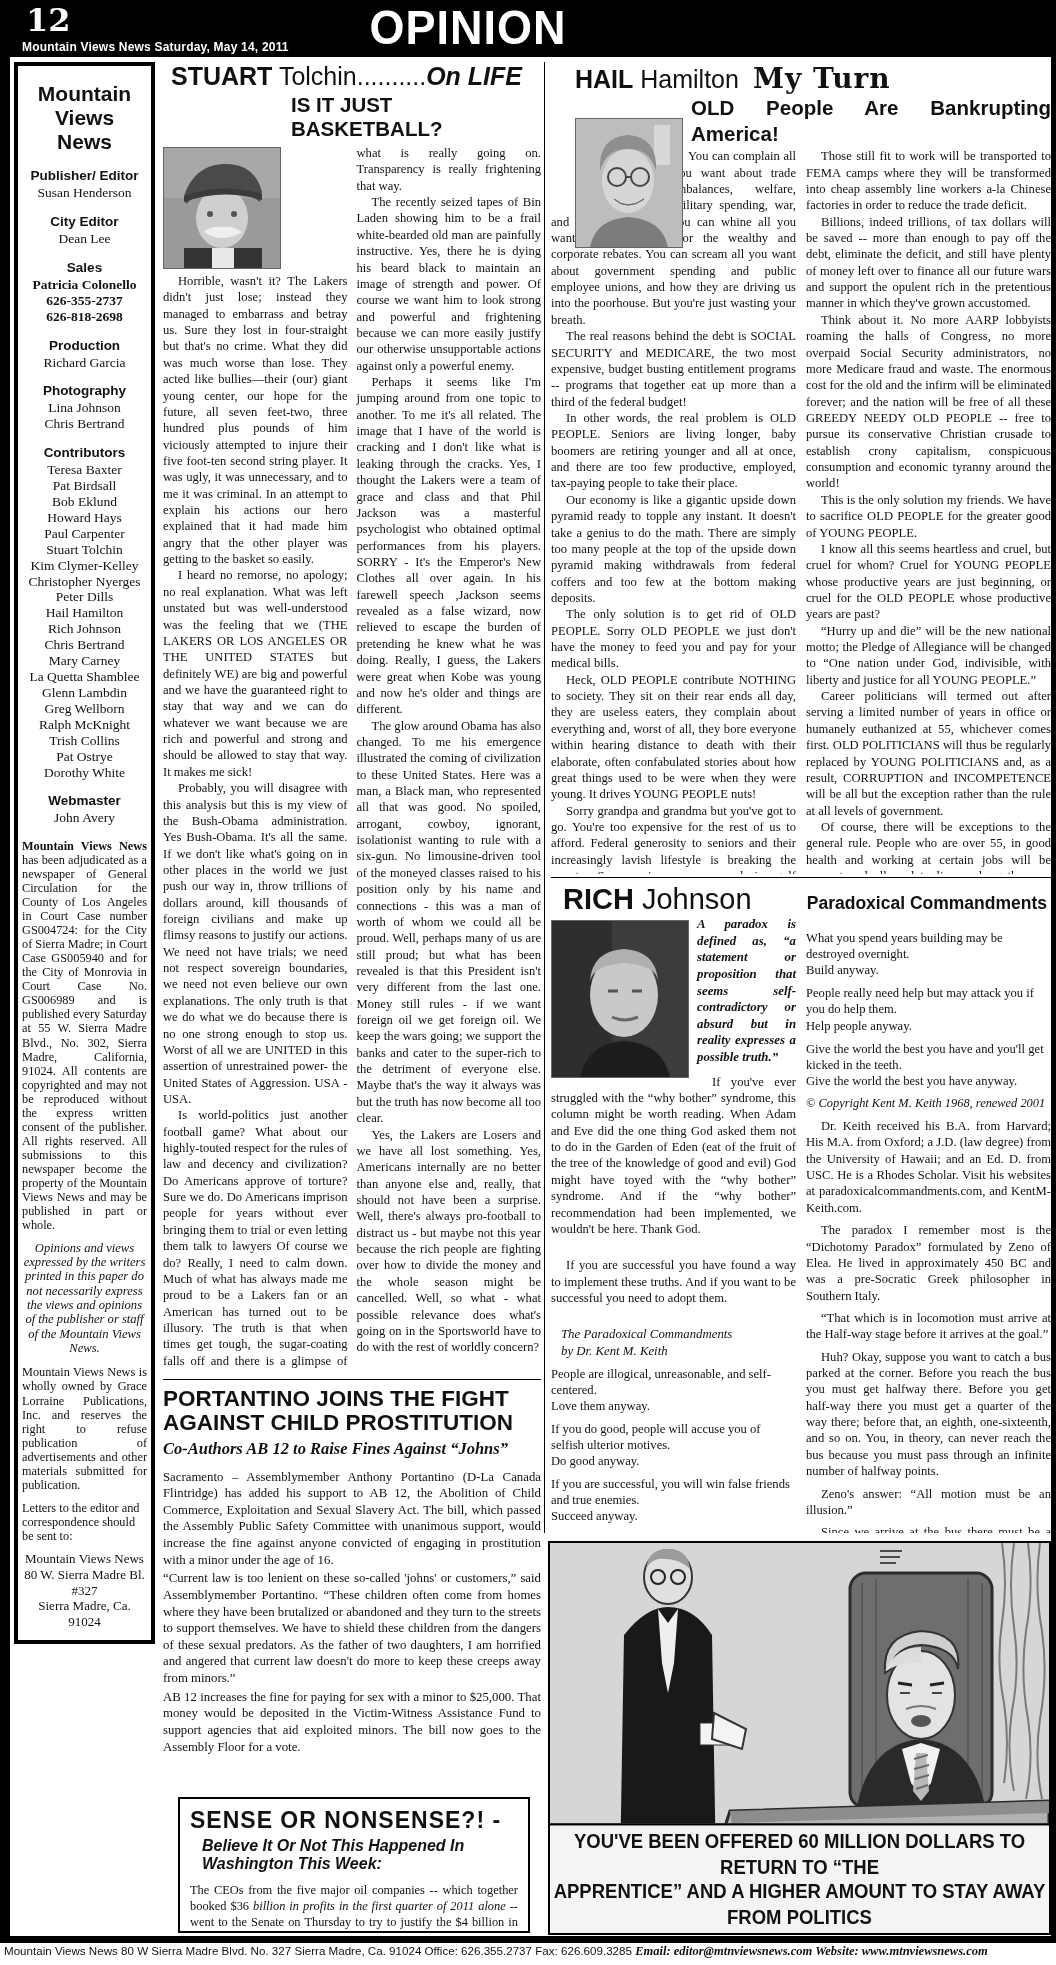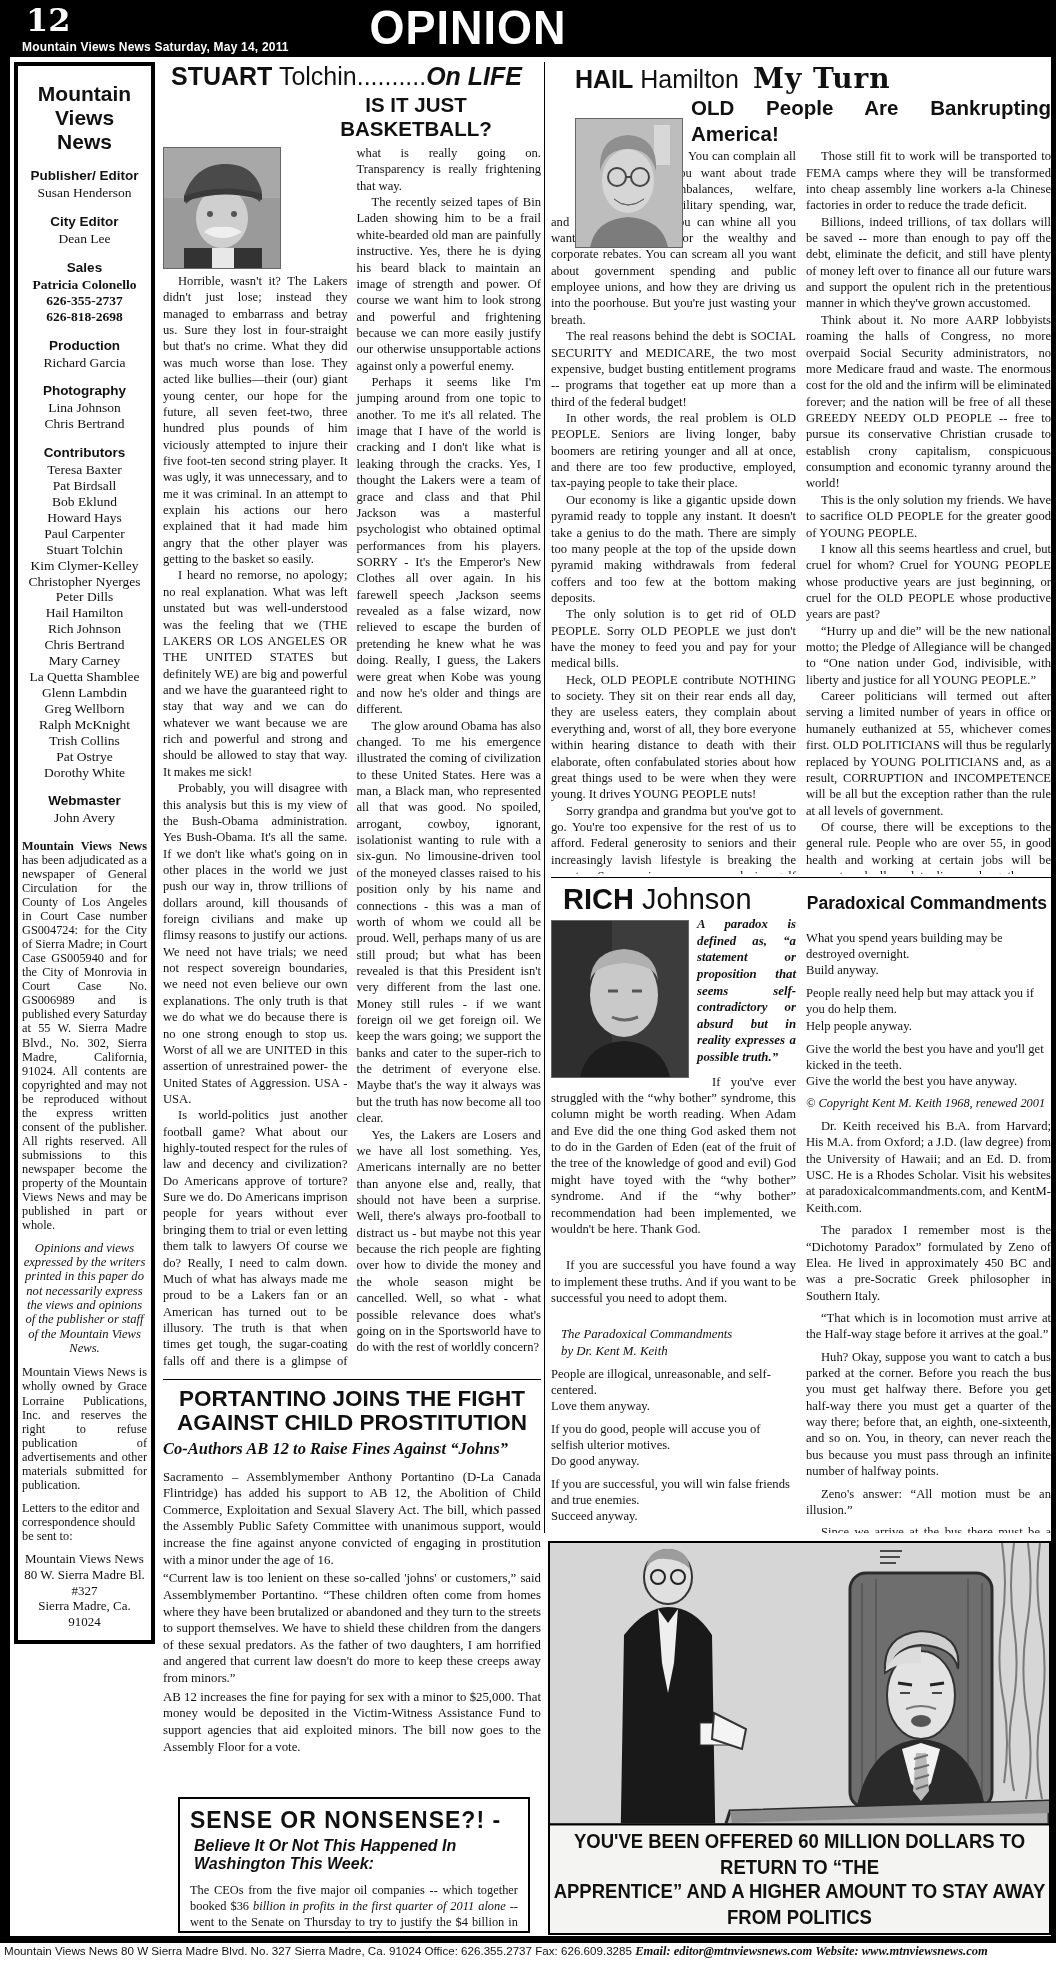--- a/index.html
+++ b/index.html
@@ -36,42 +36,42 @@
   .mission { margin-top:11px; background:#d4d4d4; border:2px solid #999; padding:6px 3px;
              font-family:"Liberation Sans", sans-serif; font-size:12.8px; line-height:1.22; }
   .mission .mh { font-size:13px; }
   .mission .mh b { font-size:13.5px; }
 
   
   .bp { font-size:12.6px; line-height:1.3; text-align:justify; }
   .ind { text-indent:15px; }
   .kick { font-family:"Liberation Sans", sans-serif; font-size:25px; white-space:nowrap; }
   .kick b { font-weight:bold; }
-  .headline { font-family:"Liberation Sans", sans-serif; font-weight:bold;text-align:center; }
+  .headline { font-family:"Liberation Sans", sans-serif; font-weight:bold; }
 
   
   .stuart { position:absolute; left:153px; top:5px; width:378px; height:1316px; overflow:hidden; }
   .stuart .kick { margin-left:8px; }
   .kick-ser { font-style:italic; font-weight:bold; }
   .stuart .headline { font-size:20.5px; margin:2px 0 4px 128px; }
   .stuart-body { column-count:2; column-gap:9px; }
   .stuart-photo { float:left; width:118px; height:122px; margin:2px 6px 4px 0; }
   .stuart-rule { position:absolute; left:153px; top:1322px; width:378px; border-top:1.5px solid #000; }
 
   
   .porta { position:absolute; left:153px; top:1330px; width:378px; height:404px; overflow:hidden; }
   .porta .headline { font-size:22.5px; line-height:1.08; }
   .porta-sub { font-weight:bold; font-style:italic; font-size:16.5px; line-height:1.15; margin:4px 0 10px; }
   .porta .bp { font-size:12.8px; margin-bottom:2px; }
 
   
   .sense { position:absolute; left:168px; top:1740px; width:352px; height:136px; border:2px solid #000;
            padding:8px 10px 6px; overflow:hidden; }
   .sense-h { font-family:"Liberation Sans", sans-serif; font-weight:bold; font-size:23px; letter-spacing:1px; }
-  .sense-sub { font-family:"Liberation Sans", sans-serif; font-weight:bold; font-style:italic; font-size:16px; line-height:1.15; margin:3px 4px 8px; }
+  .sense-sub { font-family:"Liberation Sans", sans-serif; font-weight:bold; font-style:italic; font-size:16px; line-height:1.15; margin:3px 12px 8px; }
   .sense .bp { font-size:12.4px; }
 
   
   .vdiv { position:absolute; left:534px; top:5px; height:1471px; border-left:1.5px solid #000; }
 
   
   .hamilton { position:absolute; left:541px; top:5px; width:500px; height:812px; overflow:hidden; }
   .ham-kick { margin-left:24px; }
   .my-turn { font-family:"DejaVu Serif", serif; font-weight:bold; font-size:28px; letter-spacing:1px; margin-left:14px; }
   .hamilton .headline { font-size:20.5px; line-height:1.25; margin:0 0 2px 140px; text-align:justify; }

